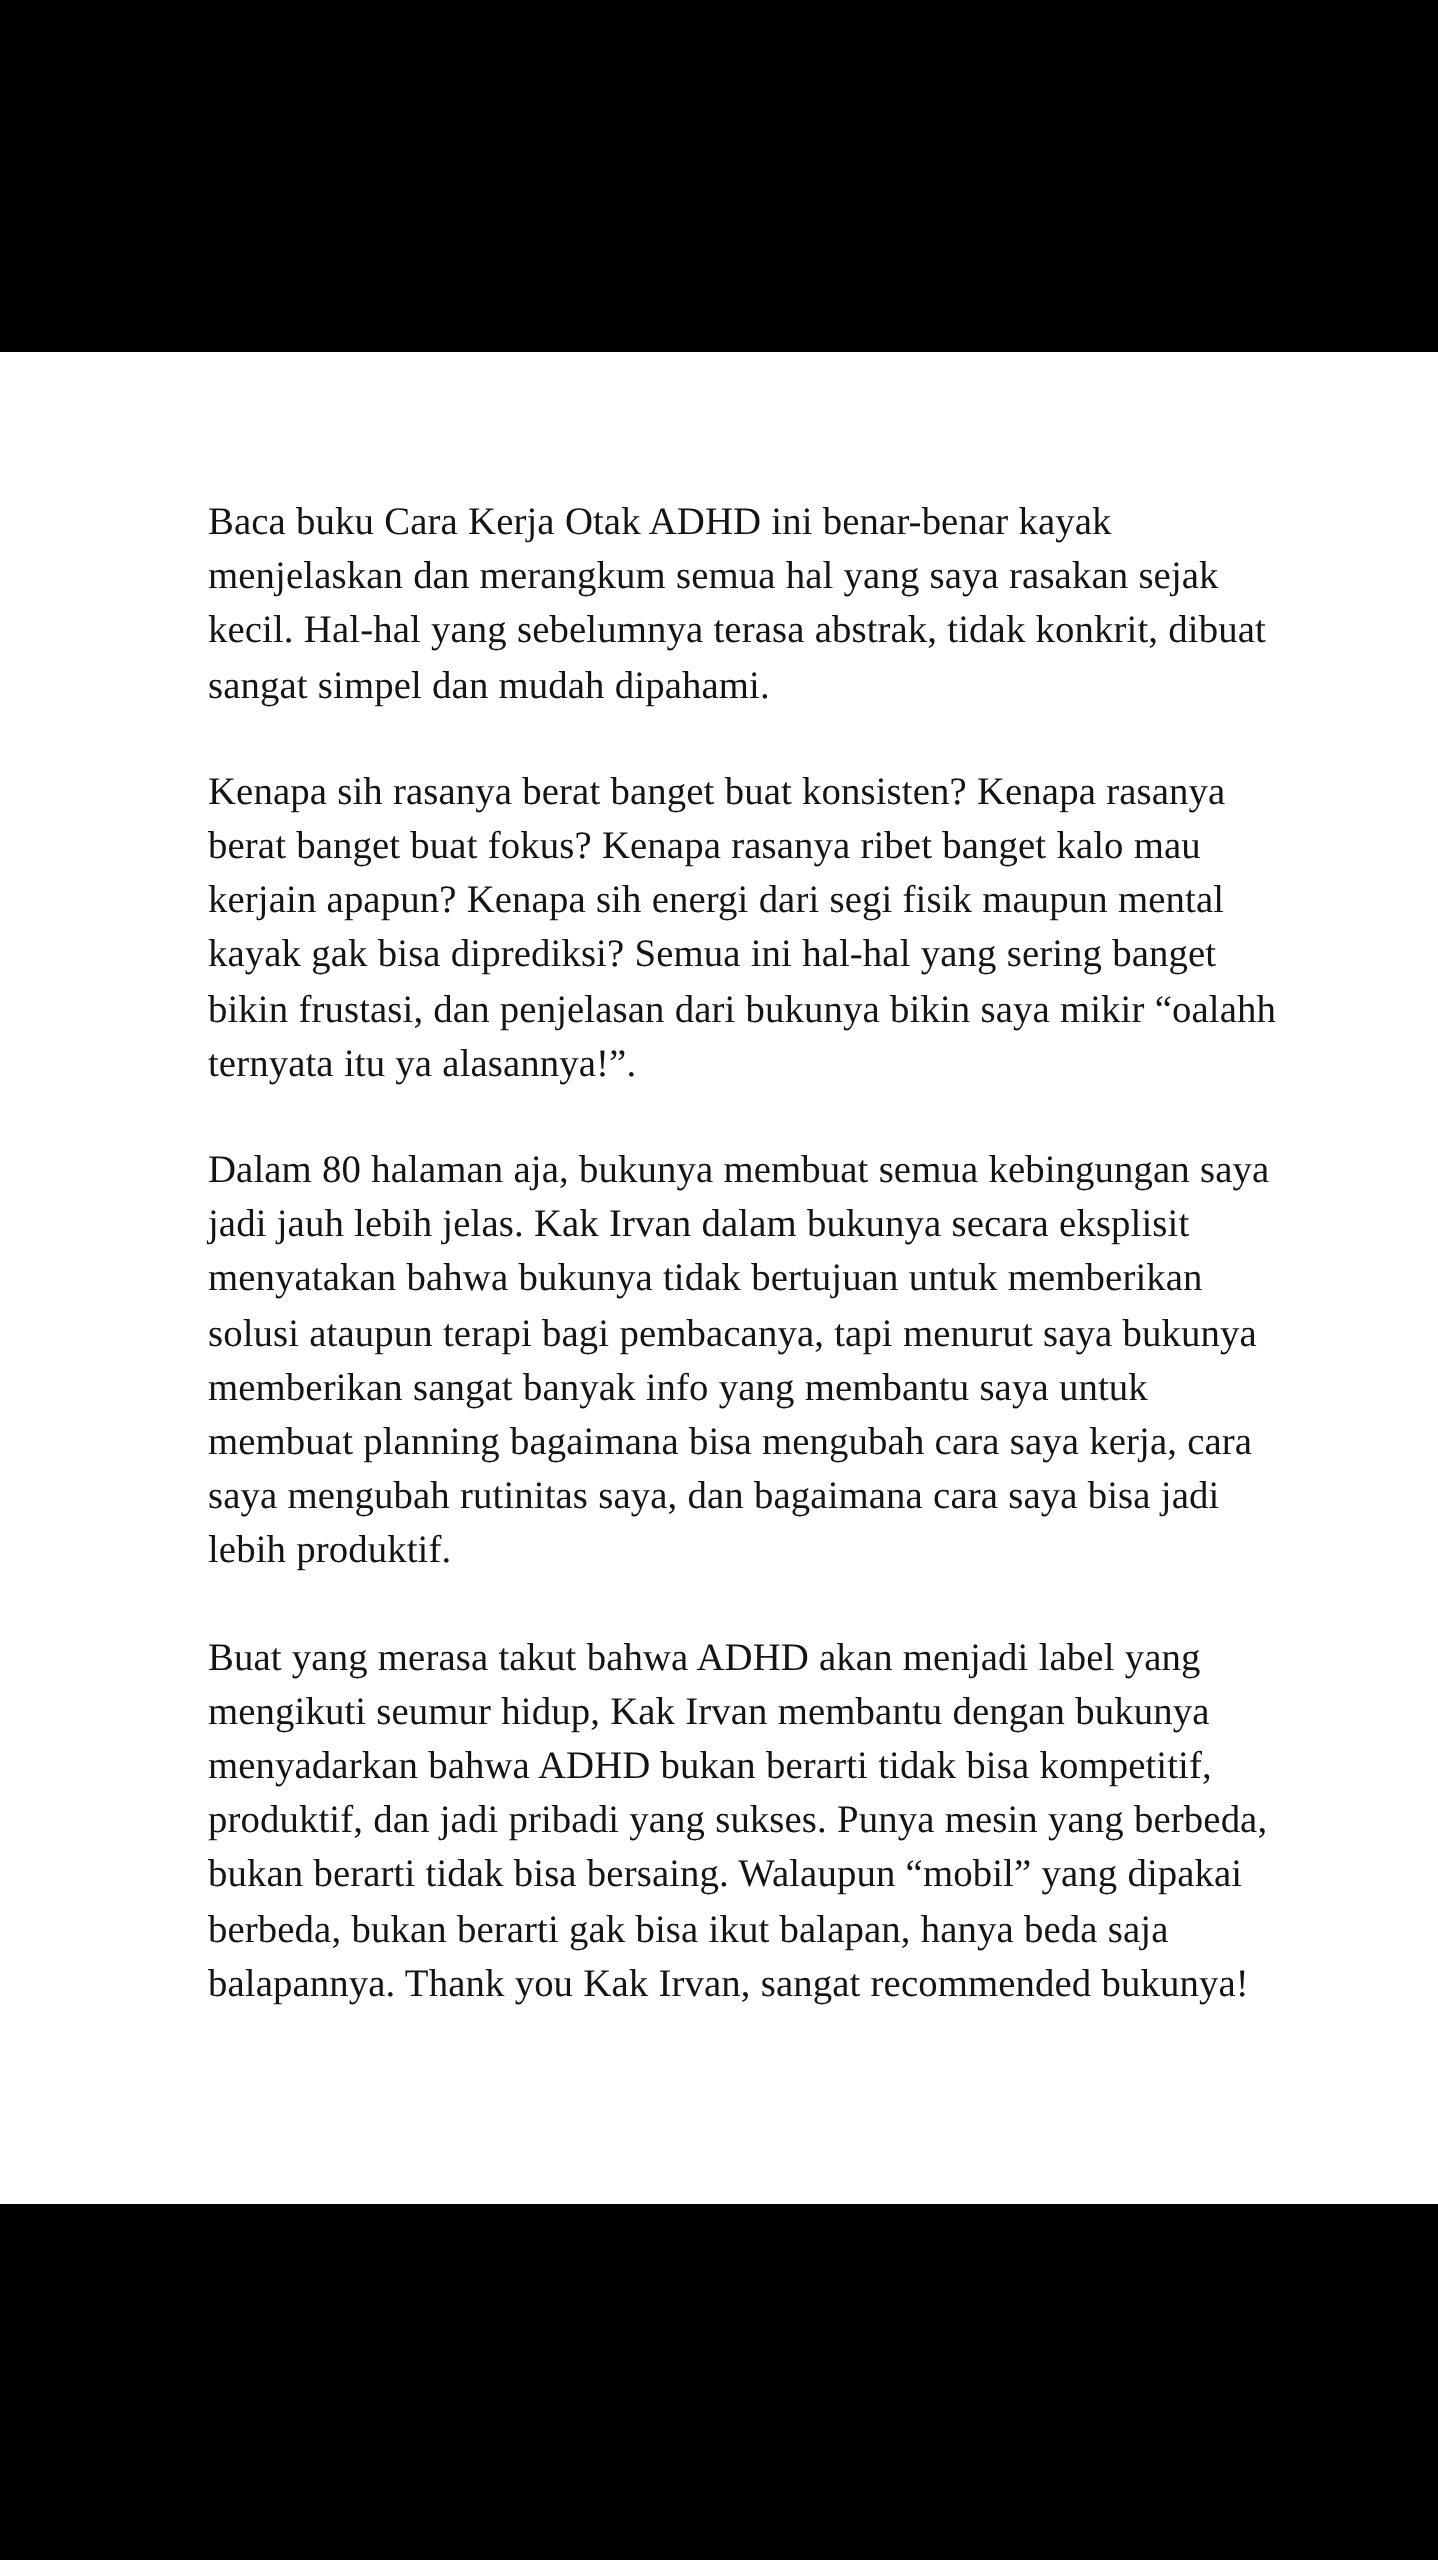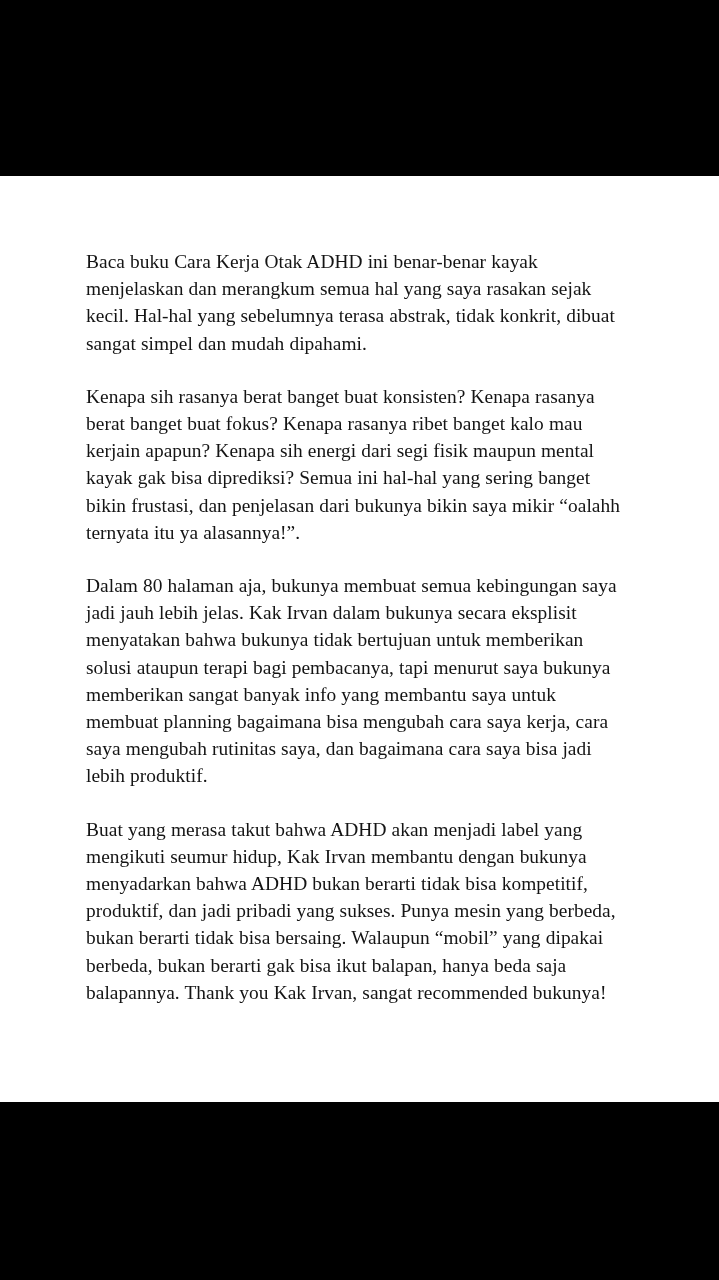--- a/index.html
+++ b/index.html
@@ -35,21 +35,21 @@
   .page-card {
     position: relative;
     flex: 1 1 auto;
     background: #ffffff;
     width: 100%;
     box-sizing: border-box;
     overflow: hidden;
   }
   .review-body {
     position: absolute;
-    left: 86px;
+    left: 104px;
     top: 72px;
     width: 546px;
   }
   .review-paragraph {
     margin: 0 0 26px 0;
     font-family: "Liberation Serif", "DejaVu Serif", serif;
     font-size: 19.4px;
     line-height: 27.2px;
     color: #141414;
     text-align: left;

